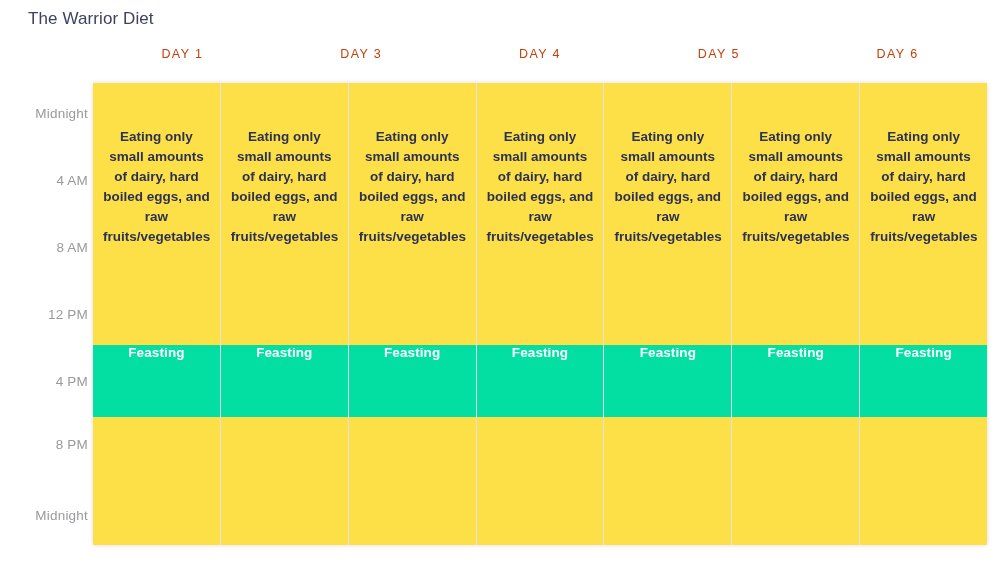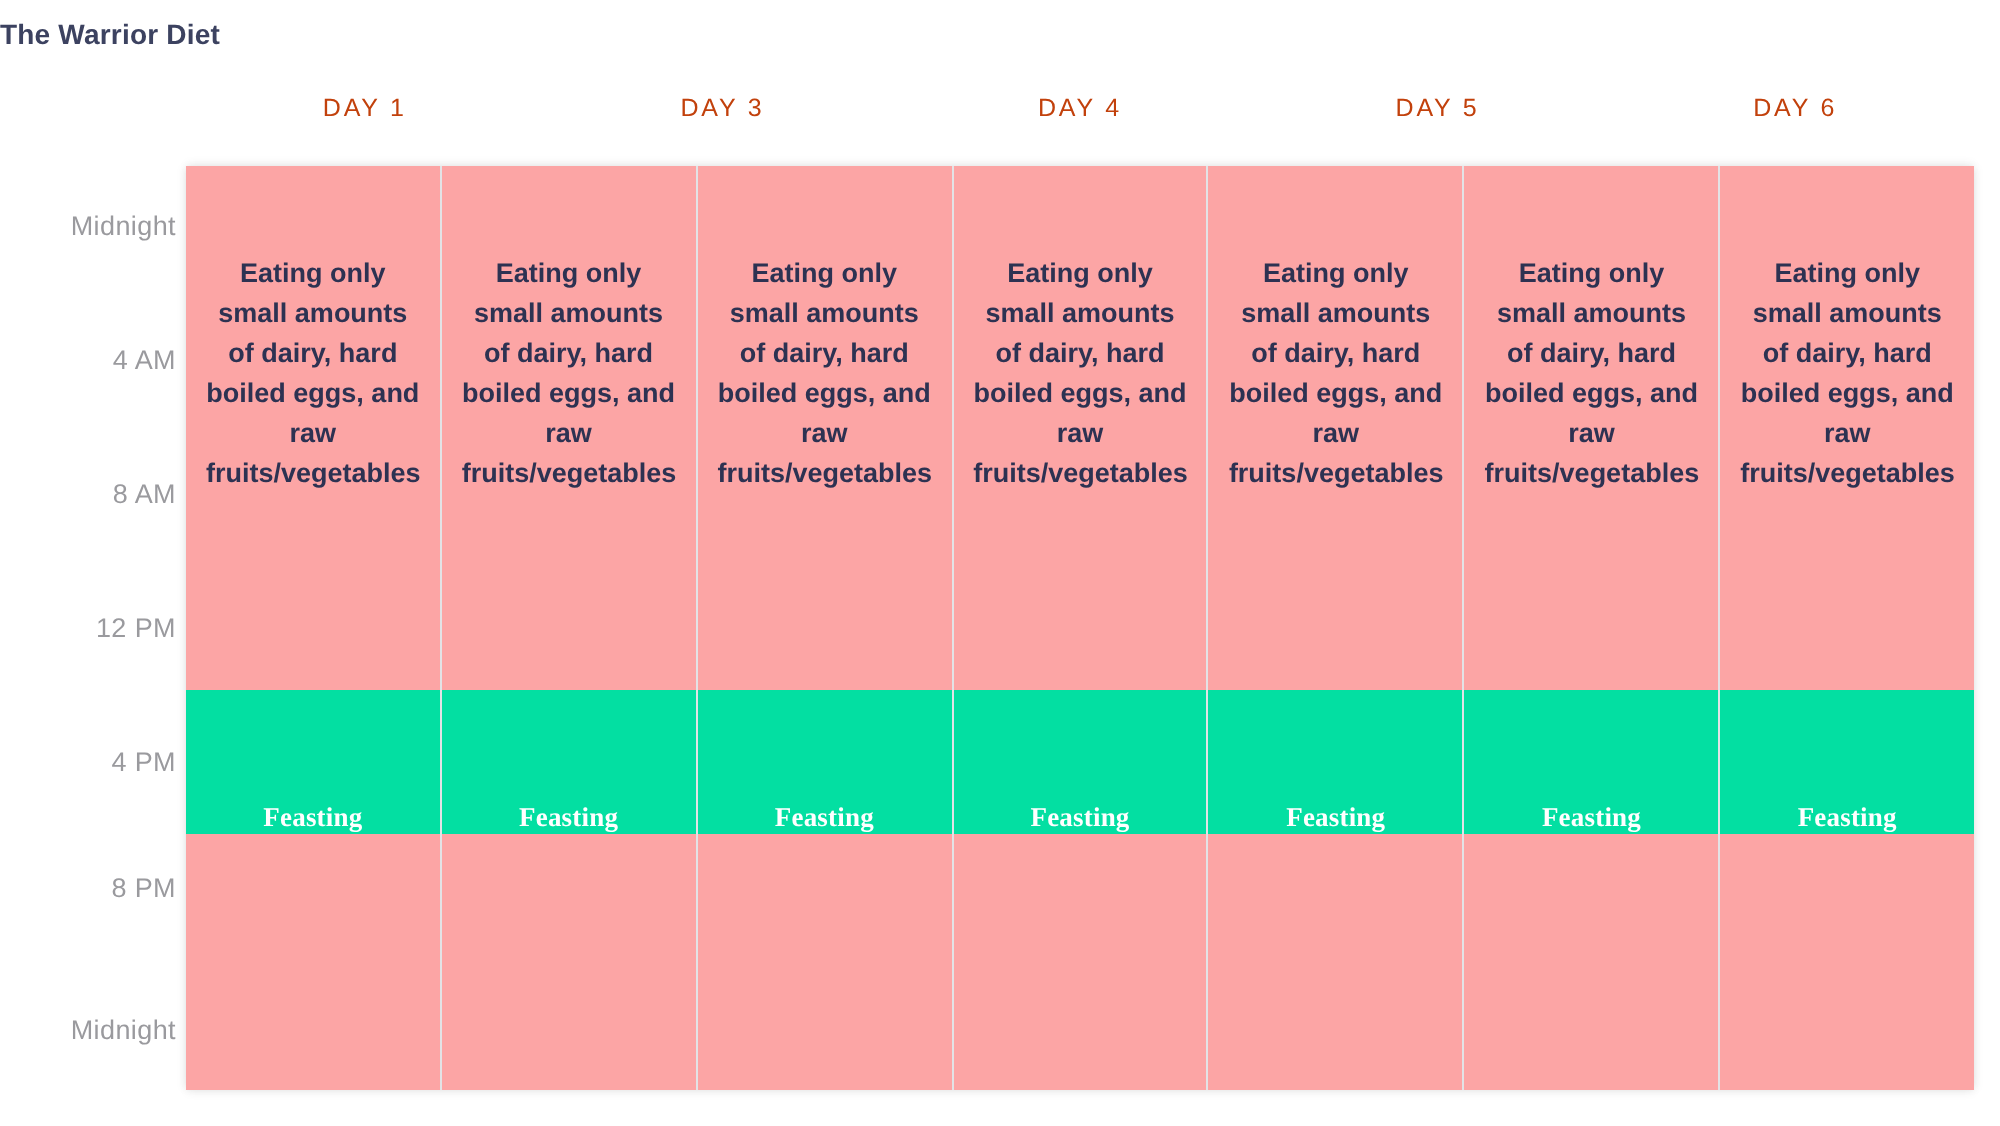--- a/index.html
+++ b/index.html
@@ -21,25 +21,26 @@
     left: 0; top: 0;
     width: 1000px;
     height: 563px;
   }
 
   
   .chart-title {
     position: absolute;
     left: 0;
     top: 9px;
-    font-size: 14px;
-    font-weight: 700;
+    font-size: 17px;
+    font-weight: 400;
     color: #3c4260;
     letter-spacing: 0.1px;
     white-space: nowrap;
+    padding-left: 28px;
   }
 
   
   .y-axis {
     position: absolute;
     left: 0;
     top: 0;
     width: 88px;
     height: 563px;
   }
@@ -74,21 +75,21 @@
     white-space: nowrap;
   }
 
   
   .plot-area {
     position: absolute;
     left: 93px;
     top: 83px;
     width: 894px;
     height: 462px;
-    background: #fca5a5;
+    background: #fde047;
     box-shadow: 0 -2px 4px rgba(0,0,0,0.045),
                 2px 0 4px rgba(0,0,0,0.035),
                 -2px 0 4px rgba(0,0,0,0.035),
                 0 2px 4px rgba(0,0,0,0.045);
     display: flex;
   }
 
   .day-column {
     flex: 1 1 0;
     position: relative;
@@ -113,23 +114,22 @@
     box-sizing: border-box;
   }
 
   
   .feasting-band {
     position: absolute;
     left: 0;
     right: 0;
     background: #03dfa2;
     display: flex;
-    align-items: flex-end;
+    align-items: flex-start;
     justify-content: center;
-    font-family: Liberation Serif, serif;
   }
   .feasting-band .band-label {
     font-size: 13.5px;
     font-weight: 700;
     color: #ffffff;
     letter-spacing: 0.1px;
   }
 </style>
 </head>
 <body>

